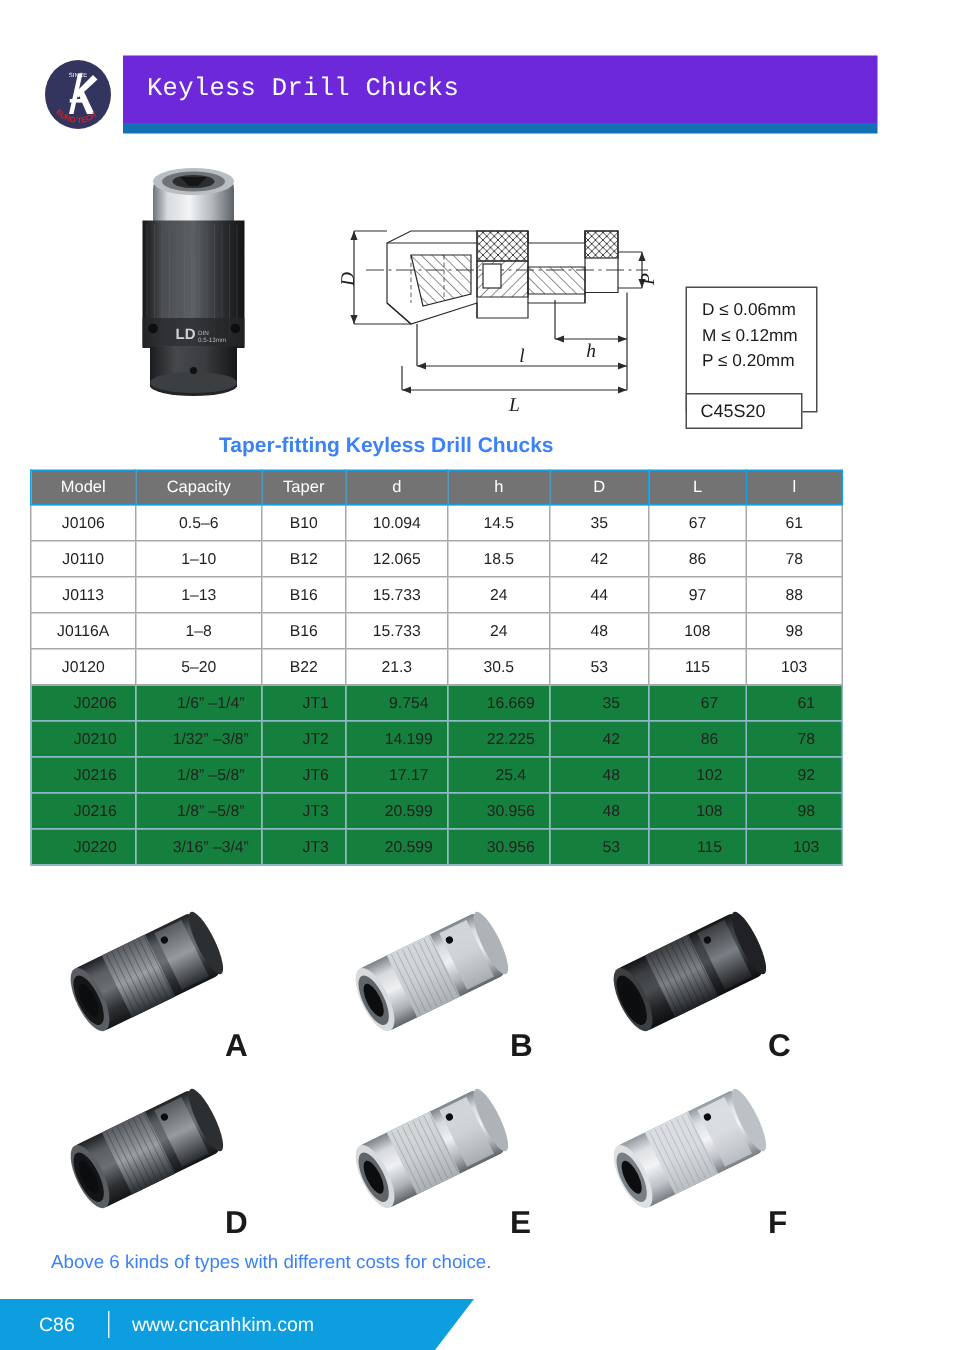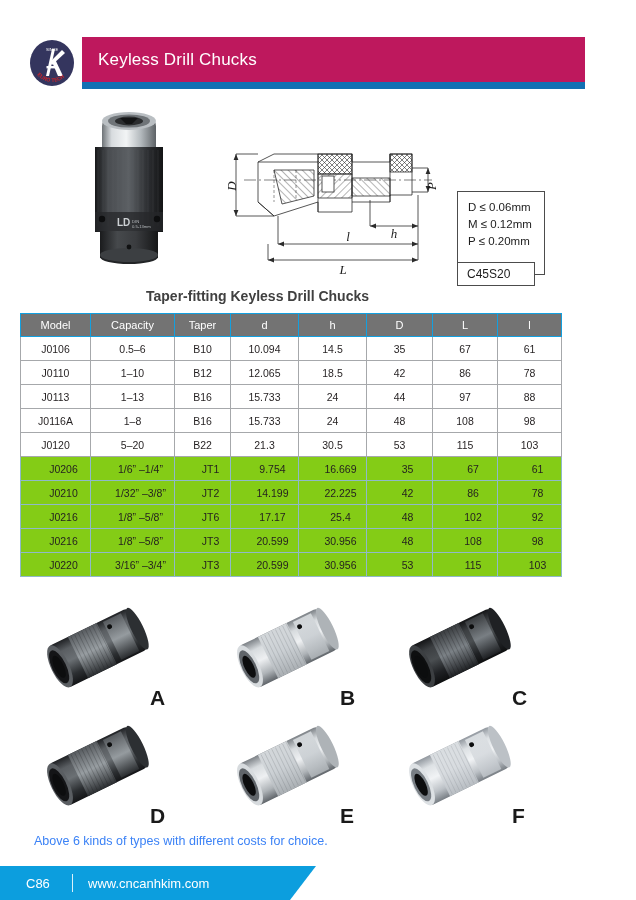--- a/index.html
+++ b/index.html
@@ -27,21 +27,22 @@
     position: absolute;
     left: 26px; top: 4px;
     width: 52px; height: 52px;
   }
   .logo svg { display: block; }
 
   .title-bar {
     position: absolute;
     left: 82px; top: 3px;
     width: 503px; height: 45px;
-    background: #be185d;
+    background: #6d28d9;
+    font-family: Liberation Mono, monospace;
   }
   .title-bar .title-text {
     position: absolute;
     left: 16px; top: 50%;
     transform: translateY(-50%);
     color: #ffffff;
     font-size: 17px;
     font-weight: 400;
     letter-spacing: 0.2px;
     white-space: nowrap;
@@ -101,21 +102,21 @@
     color: #1c1c1c;
     white-space: nowrap;
   }
 
   
   .table-title {
     position: absolute;
     left: 146px; top: 288px;
     font-size: 14px;
     font-weight: bold;
-    color: #404040;
+    color: #3b82f6;
     white-space: nowrap;
   }
 
   
   .spec-table {
     position: absolute;
     left: 20px; top: 313px;
     width: 541px;
     border-collapse: collapse;
     table-layout: fixed;
@@ -133,21 +134,21 @@
   }
   .spec-table thead th {
     background: #737373;
     color: #ffffff;
     font-weight: normal;
     font-size: 11px;
     height: 22px;
     border-color: #12a0e0;
   }
   .spec-table tbody tr.row-white td { background: #ffffff; }
-  .spec-table tbody tr.row-blue td  { background: #84cc16; padding-left: 16px; }
+  .spec-table tbody tr.row-blue td  { background: #15803d; padding-left: 16px; }
   .spec-table tbody tr.row-blue td  { border-color: #8fb9c8; }
 
   
   .col-model    { width: 70px; }
   .col-capacity { width: 84px; }
   .col-taper    { width: 56px; }
   .col-d        { width: 68px; }
   .col-h        { width: 68px; }
   .col-D        { width: 66px; }
   .col-L        { width: 65px; }

